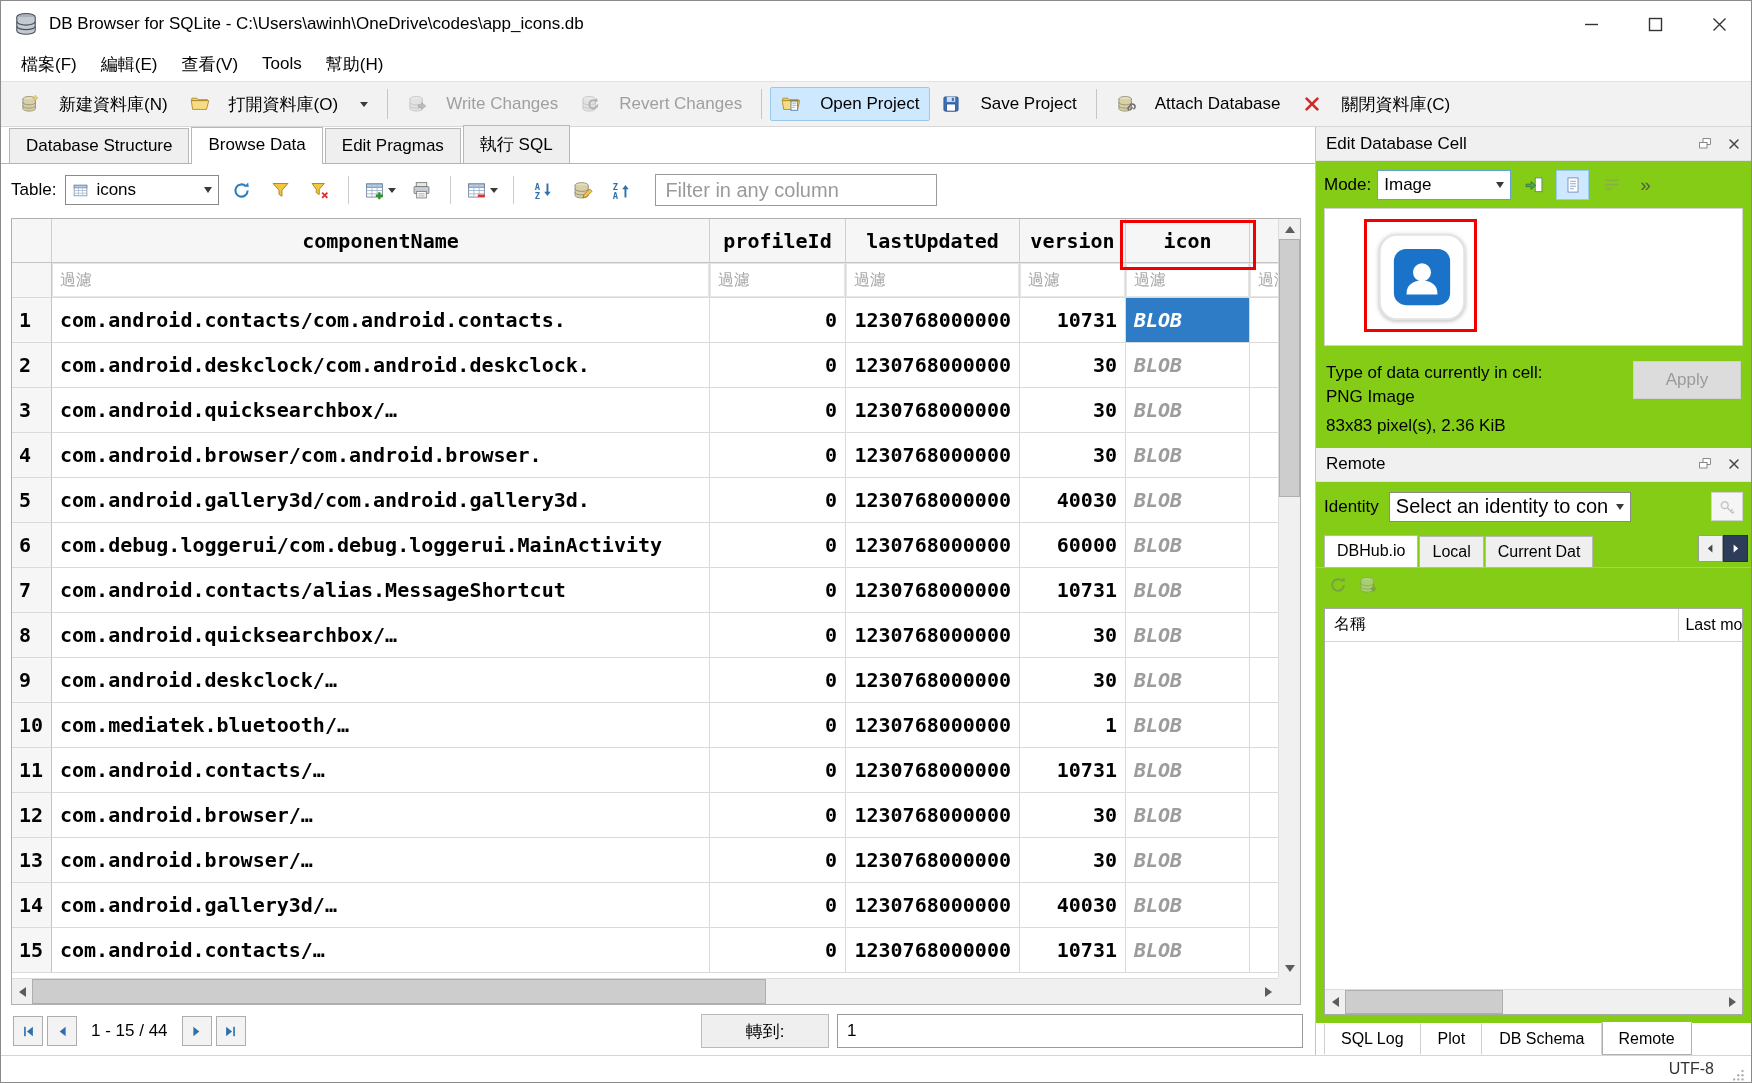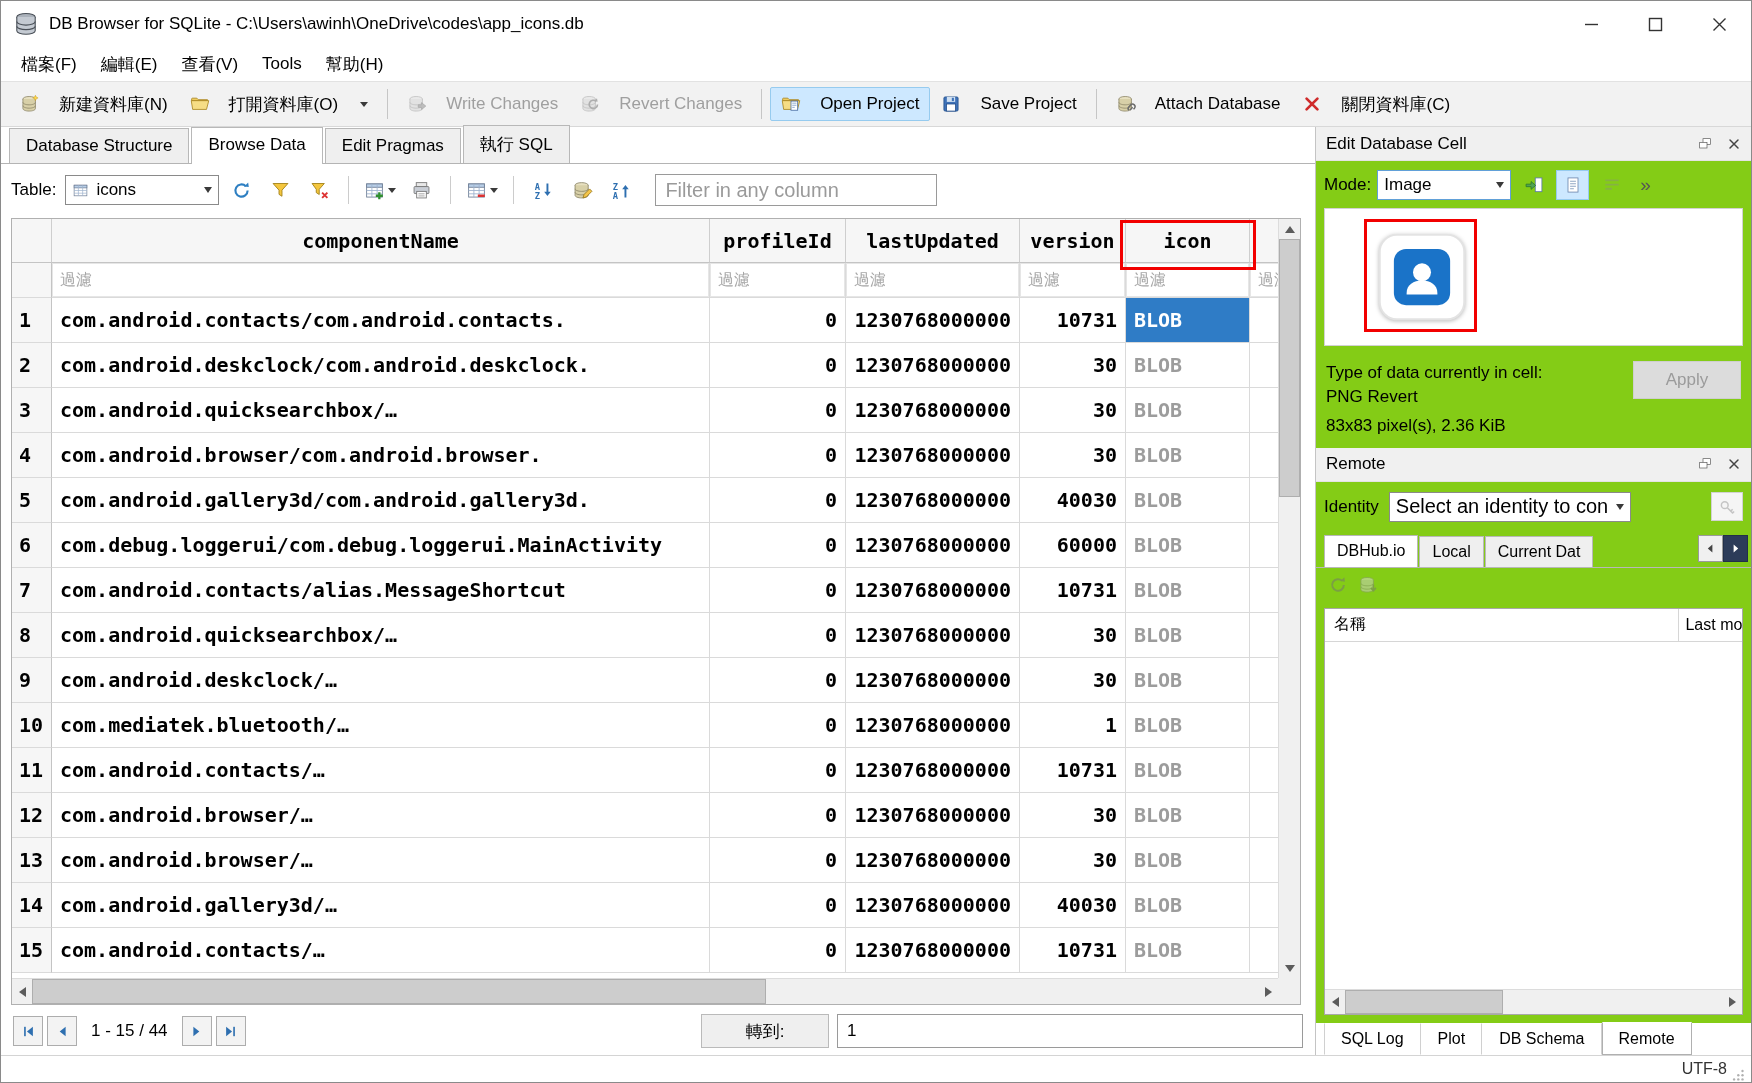--- a/index.html
+++ b/index.html
@@ -53,21 +53,21 @@
 .table-frame{flex:1;margin:2px 14px 2px 10px;border:1px solid #b0b0b0;display:grid;grid-template-columns:1fr 22px;grid-template-rows:1fr 26px;min-height:0;background:#fff}
 .grid-clip{grid-column:1;grid-row:1;overflow:hidden;position:relative;background:#fff}
 .grid-row{display:flex;height:45px}
 .grid-row.header{height:44px}
 .grid-row.filter{height:35px}
 .gcell{flex:0 0 auto;border-right:1px solid #dadada;border-bottom:1px solid #dadada;display:flex;align-items:center;padding:0 8px;font-family:"DejaVu Sans Mono",monospace;font-size:20px;font-weight:700;white-space:nowrap;overflow:hidden}
 .gcell.hdr{background:#f6f6f6;justify-content:center;border-right:1px solid #cecece;border-bottom:1px solid #c4c4c4}
 .gcell.rownum{background:#f6f6f6;justify-content:flex-start;border-right:1px solid #c4c4c4;padding-left:7px}
 .gcell.filtercell{font-family:"Liberation Sans",sans-serif;font-size:16px;font-weight:400;color:#a6a6a6;box-shadow:inset 0 0 0 1px #e6e6e6;background:#fff}
 .gcell.num{justify-content:flex-end}
-.gcell.blob{color:#9c9c9c;justify-content:flex-start}
+.gcell.blob{color:#9c9c9c;font-style:italic;justify-content:flex-start}
 .gcell.blob.sel{background:#2f7cc6;color:#fff}
 .w0{width:40px}.w1{width:658px}.w2{width:136px}.w3{width:174px}.w4{width:106px}.w5{width:124px}.w6{width:90px}
 .redbox-col{position:absolute;left:1108px;top:1px;width:136px;height:50px;border:3px solid #f20000;z-index:6;pointer-events:none}
 
 .vscroll{grid-column:2;grid-row:1;background:#f0f0f0;border-left:1px solid #dcdcdc;display:flex;flex-direction:column;align-items:center}
 .hscroll{grid-column:1;grid-row:2;background:#f0f0f0;border-top:1px solid #dcdcdc;display:flex;flex-direction:row;align-items:center}
 .sb-corner{grid-column:2;grid-row:2;background:#f0f0f0}
 .sb-btn{flex:0 0 auto;width:100%;height:20px;display:flex;align-items:center;justify-content:center}
 .sb-btn.h{width:20px;height:100%}
 .sb-fill{flex:1}
@@ -133,21 +133,21 @@
 .rl-body{flex:1;background:#fff}
 .rl-scroll{height:25px;flex:0 0 auto;border-top:1px solid #dcdcdc;background:#f0f0f0;display:flex;align-items:center}
 .rl-thumb{height:100%;width:38%;background:#cdcdcd;border:1px solid #aeaeae;flex:0 0 auto}
 
 .bottom-tabs{height:32px;flex:0 0 auto;display:flex;align-items:stretch;padding-left:8px;background:#fff}
 .btab{padding:0 16px;display:flex;align-items:center;font-size:16px;border:1px solid transparent;border-right:1px solid #d0d0d0;white-space:nowrap}
 .btab:first-child{border-left:1px solid #d0d0d0}
 .btab.active{background:#fff;border:1px solid #b0b0b0;border-top-color:#fff;margin-top:-1px}
 
 
-.statusbar{height:27px;flex:0 0 auto;border-top:1px solid #d4d4d4;display:flex;align-items:center;justify-content:flex-end;padding-right:6px;gap:4px;background:#fff;font-size:16px;color:#333}
+.statusbar{height:27px;flex:0 0 auto;border-top:1px solid #d4d4d4;display:flex;align-items:center;justify-content:flex-end;padding-right:6px;gap:17px;background:#fff;font-size:16px;color:#333}
 .grip{width:14px;height:14px;align-self:flex-end}
 .ic{display:inline-flex}
 .ic svg{width:100%;height:100%}
 .ic.s16{width:17px;height:17px}
 </style>
 </head>
 <body>
 
 <div class="window">
 
@@ -671,21 +671,21 @@
             <circle cx="24" cy="21.5" r="4.8" fill="#fff"></circle>
             <path d="M15.8 32.5c0-4.3 3.7-6.6 8.2-6.6s8.2 2.3 8.2 6.6v.8H15.8z" fill="#fff"></path>
           </svg>
           <div class="redbox-img"></div>
         </div>
       </div>
 
       <div class="info-row">
         <div class="info-lines">
           <div>Type of data currently in cell:</div>
-          <div>PNG Revert</div>
+          <div>PNG Image</div>
         </div>
         <div class="apply-btn">Apply</div>
       </div>
       <div class="size-text">83x83 pixel(s), 2.36 KiB</div>
 
       <div class="remote-panel">
         <div class="panel-header">
           <span class="panel-title">Remote</span>
           <span class="ph-icons">
             <span class="ph-btn">

